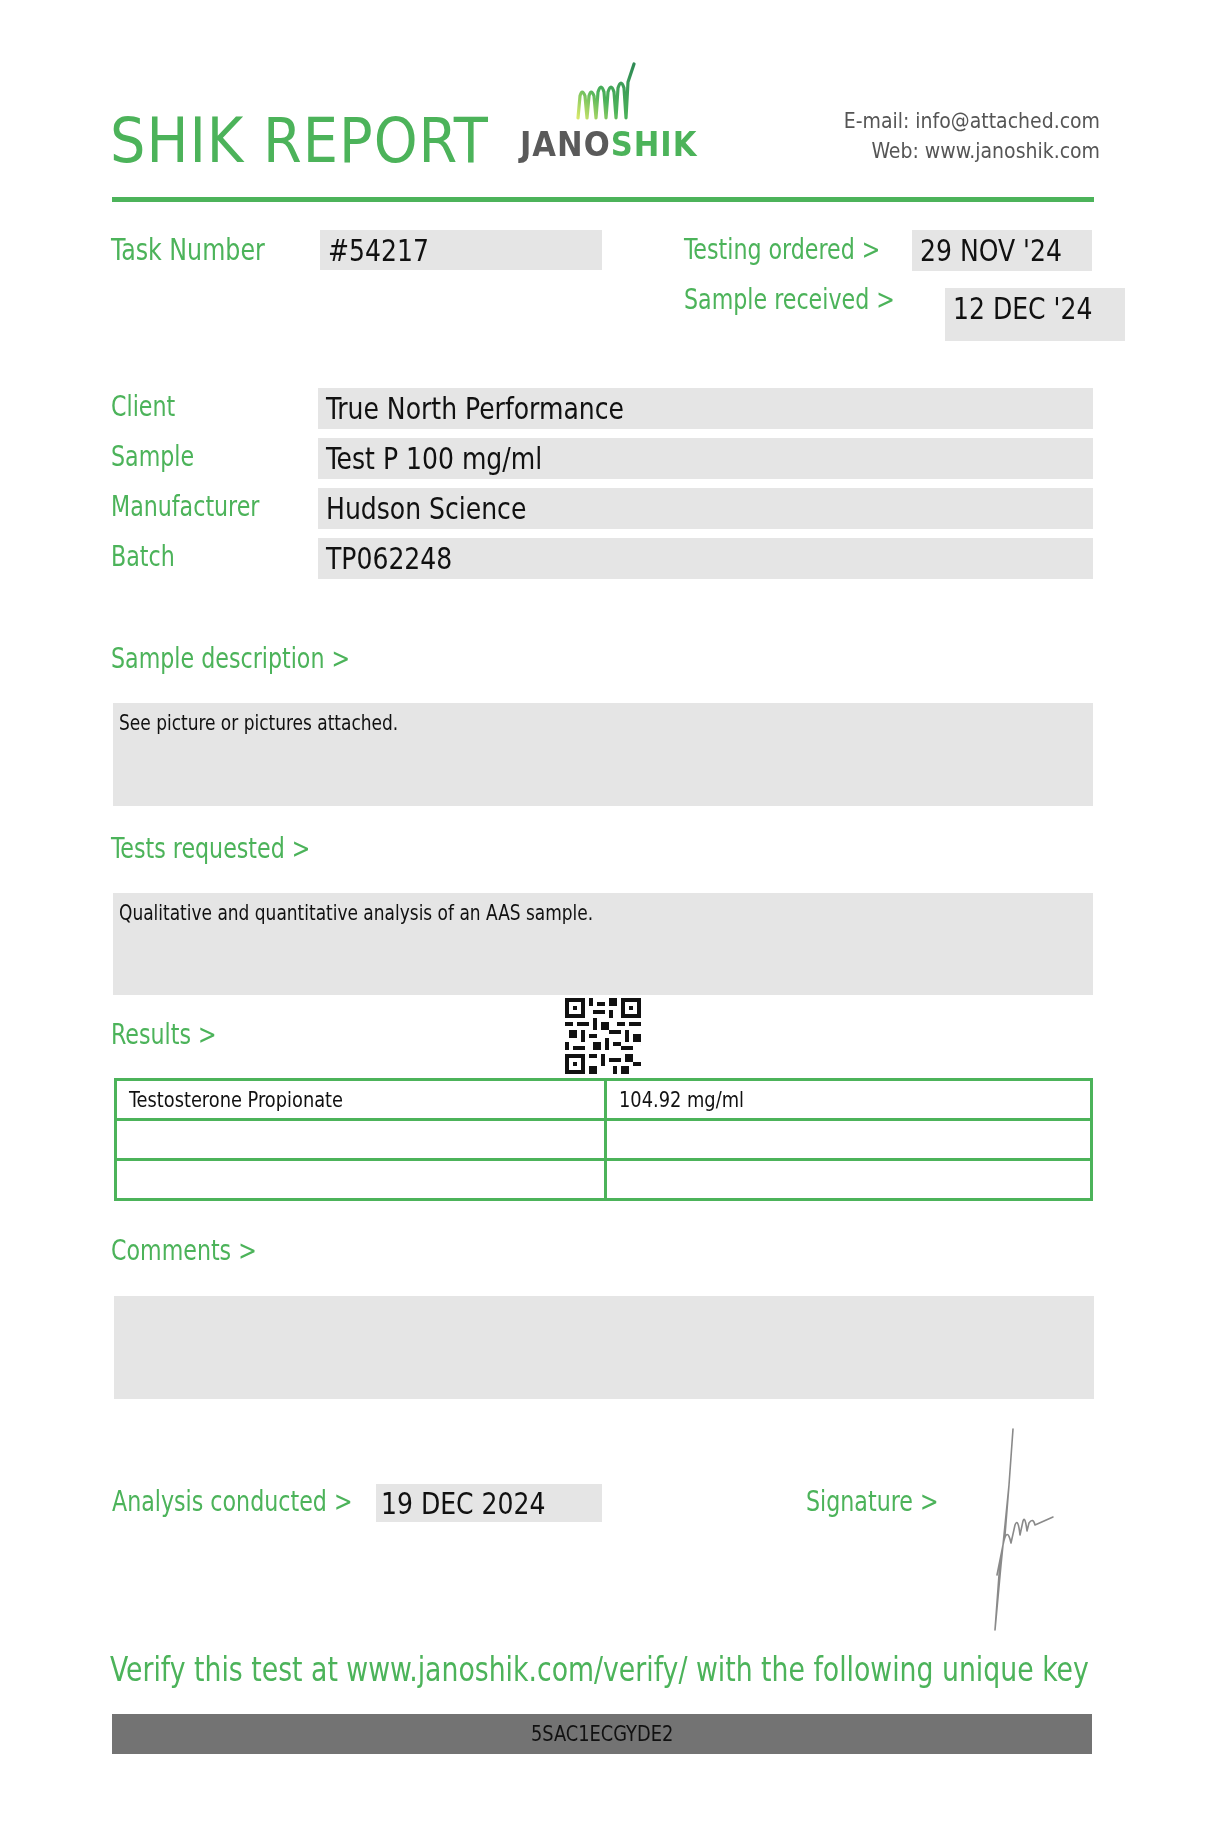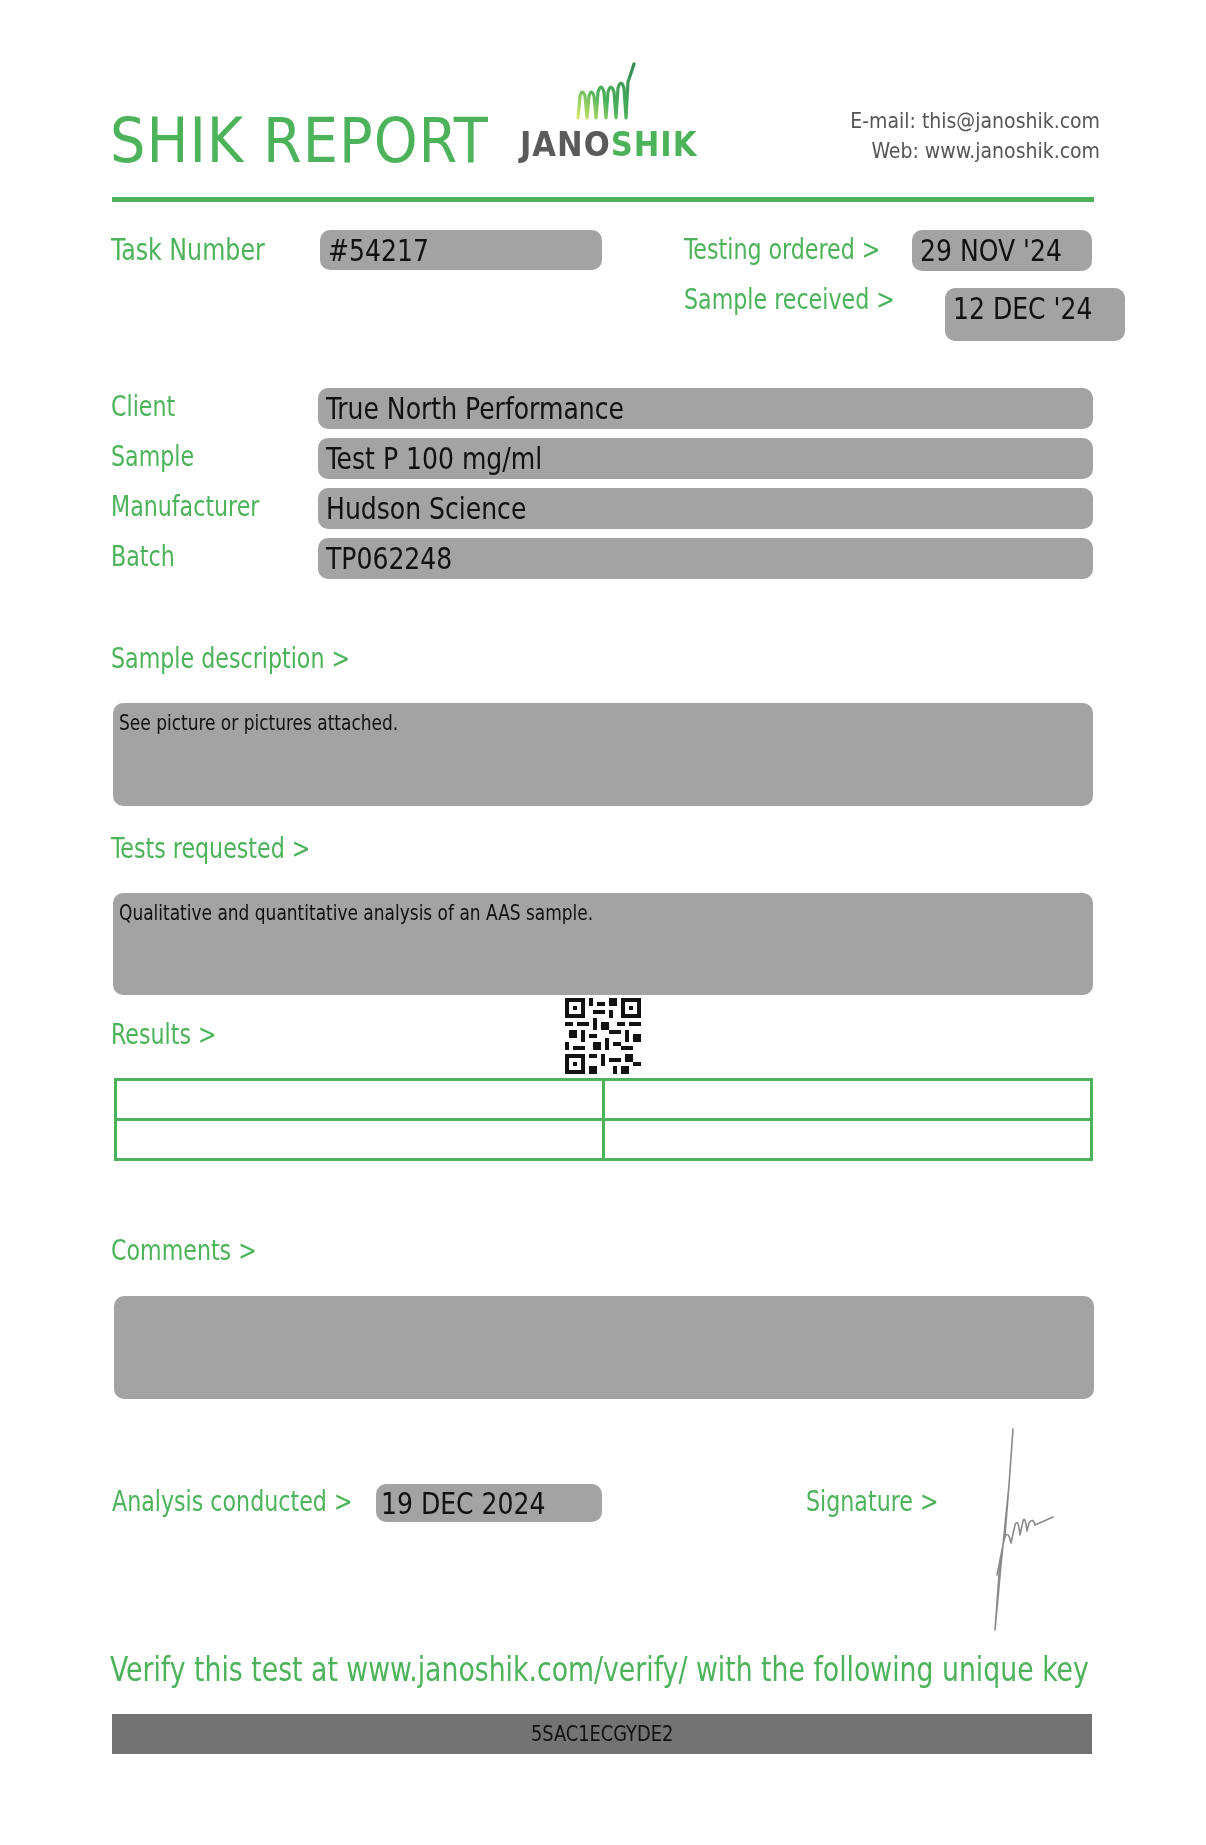--- a/index.html
+++ b/index.html
@@ -5,21 +5,21 @@
   html, body { margin:0; padding:0; }
   body { width:1206px; height:1845px; background:#ffffff; position:relative; overflow:hidden;
          font-family:"DejaVu Sans Condensed","DejaVu Sans","Liberation Sans",sans-serif; }
   .abs { position:absolute; }
   .green { color:#4cb35a; }
   .title { left:110px; top:104px; font-size:62px; letter-spacing:1px; white-space:nowrap; font-stretch:condensed; }
   .rule { left:112px; top:197px; width:982px; height:5px; background:#4cb35a; }
   .contact { right:106px; text-align:right; font-size:21px; color:#555; white-space:nowrap; line-height:30px; }
   .lbl { font-size:30px; white-space:nowrap; transform:scaleX(0.88); transform-origin:left center; }
   .lbl-sm { font-size:28px; white-space:nowrap; transform:scaleX(0.88); transform-origin:left center; }
-  .box { background:#a3a3a3; color:#111; white-space:nowrap; overflow:hidden;border-radius:10px; }
+  .box { background:#e5e5e5; color:#111; white-space:nowrap; overflow:hidden; }
   .box span { display:inline-block; transform:scaleX(0.9); transform-origin:left center; }
   .val { font-size:31px; line-height:41px; padding-left:8px; box-sizing:border-box; }
   .desc { font-size:21px; padding:8px 6px; box-sizing:border-box; }
   table.results { border-collapse:collapse; position:absolute; left:114px; top:1078px; width:979px; }
   table.results td { border:3px solid #4cb35a; height:37px; padding:0 12px; font-size:22px; color:#111; }
   table.results td span { display:inline-block; transform:scaleX(0.9); transform-origin:left center; white-space:nowrap; }
   .verify { left:110px; top:1650px; font-size:33px; white-space:nowrap; transform:scaleX(0.9); transform-origin:left center; }
   .key { left:112px; top:1714px; width:980px; height:40px; background:#737373; text-align:center; font-size:22px; line-height:40px; color:#111; }
 </style>
 </head>
@@ -37,21 +37,21 @@
       </linearGradient>
     </defs>
     <path d="M6 56 L8 34 Q10 26 13 34 L15 56 L17 34 Q19 26 22 34 L24 56 L26 30 Q29 20 32 30 L34 56 L36 30 Q39 20 42 30 L44 56 L46 26 Q49 16 52 26 L54 56 L56 20 L62 2" fill="none" stroke="url(#lg)" stroke-width="3.2" stroke-linejoin="round" stroke-linecap="round"></path>
   </svg>
   <div style="position:absolute;left:0;top:62px;font-size:34px;font-weight:bold;letter-spacing:1px;white-space:nowrap;">
     <span style="color:#5a5a5a;margin-top:32px;">JANO</span><span style="color:#4cb35a;">SHIK</span>
   </div>
 </div>
 
 <div class="abs contact" style="top:106px;">
-  <div>E-mail: this@janoshik.com</div>
+  <div>E-mail: info@attached.com</div>
   <div>Web: www.janoshik.com</div>
 </div>
 
 <div class="abs rule"></div>
 
 <div class="abs green lbl" style="left:111px;top:232px;">Task Number</div>
 <div class="abs box val" style="left:320px;top:230px;width:282px;height:40px;"><span>#54217</span></div>
 
 <div class="abs green lbl-sm" style="left:684px;top:233px;">Testing ordered  &gt;</div>
 <div class="abs box val" style="left:912px;top:230px;width:180px;height:41px;"><span>29 NOV '24</span></div>
@@ -118,20 +118,24 @@
       <rect x="15" y="14" width="2" height="2"></rect>
       <rect x="17" y="16" width="2" height="1"></rect>
       <rect x="6" y="17" width="2" height="2"></rect>
       <rect x="12" y="17" width="1" height="2"></rect>
       <rect x="14" y="17" width="2" height="2"></rect>
   </g>
 </svg>
 
 <table class="results">
   <tbody>
+      <tr>
+    <td style="width:463px;"><span>Testosterone Propionate</span></td>
+    <td><span>104.92 mg/ml</span></td>
+  </tr>
   <tr>
     <td><span></span></td>
     <td><span></span></td>
   </tr>
   <tr>
     <td><span></span></td>
     <td><span></span></td>
   </tr>
 </tbody>
   </table>

